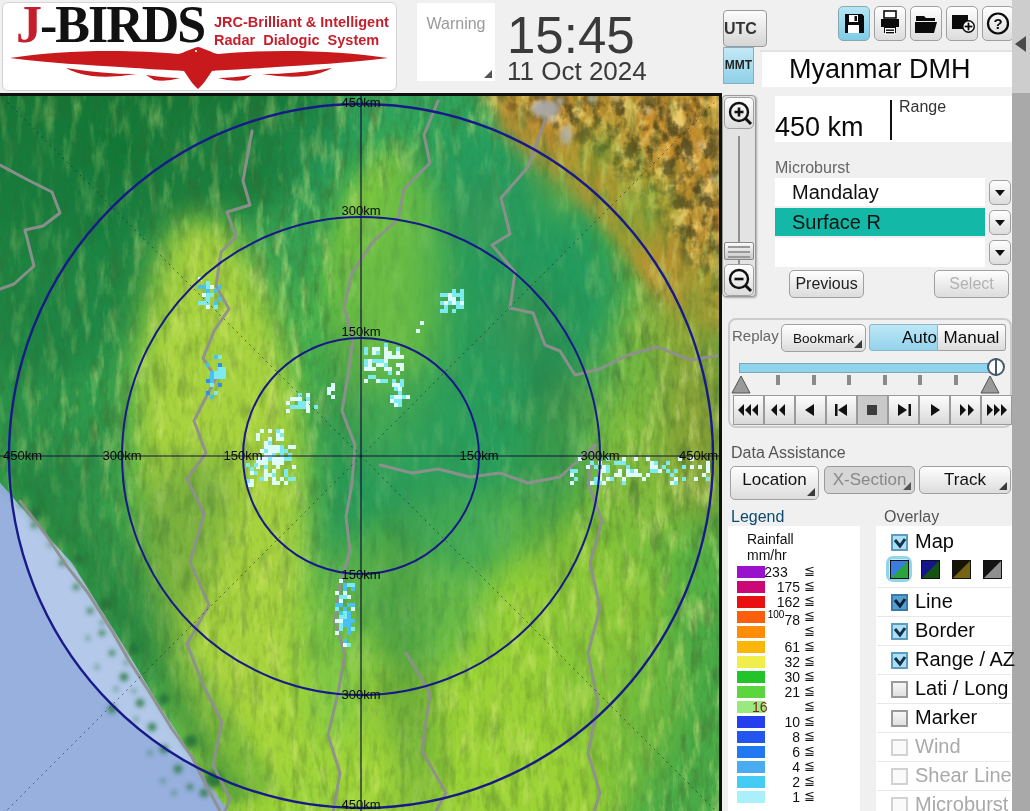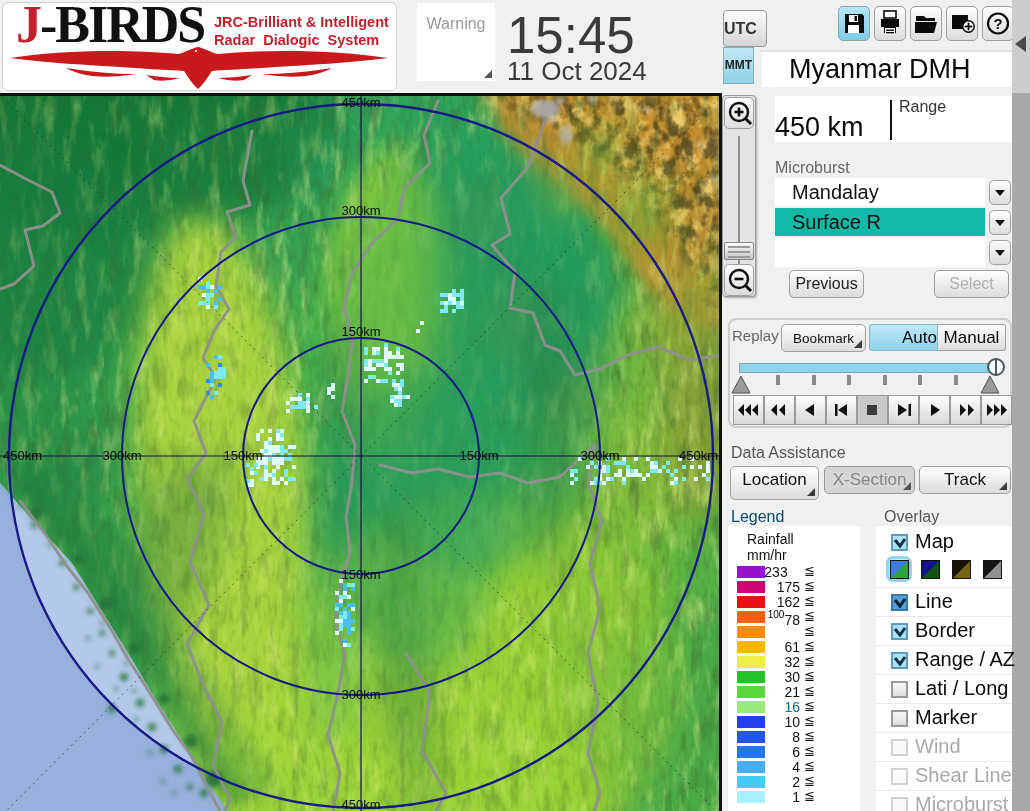--- a/index.html
+++ b/index.html
@@ -742,21 +742,21 @@
 <div class="abs" style="left:737px;top:656px;width:28px;height:12px;background:#f0ee4a"></div>
 <div class="abs" style="left:752px;top:654px;width:48px;text-align:right;font-size:14px;color:#111">32</div>
 <div class="abs" style="left:804px;top:653px;font-size:13px;color:#111">≦</div>
 <div class="abs" style="left:737px;top:671px;width:28px;height:12px;background:#22c42a"></div>
 <div class="abs" style="left:752px;top:669px;width:48px;text-align:right;font-size:14px;color:#111">30</div>
 <div class="abs" style="left:804px;top:668px;font-size:13px;color:#111">≦</div>
 <div class="abs" style="left:737px;top:686px;width:28px;height:12px;background:#5cd63e"></div>
 <div class="abs" style="left:752px;top:684px;width:48px;text-align:right;font-size:14px;color:#111">21</div>
 <div class="abs" style="left:804px;top:683px;font-size:13px;color:#111">≦</div>
 <div class="abs" style="left:737px;top:701px;width:28px;height:12px;background:#9ae97e"></div>
-<div class="abs" style="left:752px;top:699px;width:48px;text-align:right;font-size:14px;color:#0369a1">16</div>
+<div class="abs" style="left:752px;top:699px;width:48px;text-align:left;font-size:14px;color:#7f1d1d">16</div>
 <div class="abs" style="left:804px;top:698px;font-size:13px;color:#111">≦</div>
 <div class="abs" style="left:737px;top:716px;width:28px;height:12px;background:#2440ee"></div>
 <div class="abs" style="left:752px;top:714px;width:48px;text-align:right;font-size:14px;color:#111">10</div>
 <div class="abs" style="left:804px;top:713px;font-size:13px;color:#111">≦</div>
 <div class="abs" style="left:737px;top:731px;width:28px;height:12px;background:#2256ee"></div>
 <div class="abs" style="left:752px;top:729px;width:48px;text-align:right;font-size:14px;color:#111">8</div>
 <div class="abs" style="left:804px;top:728px;font-size:13px;color:#111">≦</div>
 <div class="abs" style="left:737px;top:746px;width:28px;height:12px;background:#2278ee"></div>
 <div class="abs" style="left:752px;top:744px;width:48px;text-align:right;font-size:14px;color:#111">6</div>
 <div class="abs" style="left:804px;top:743px;font-size:13px;color:#111">≦</div>

